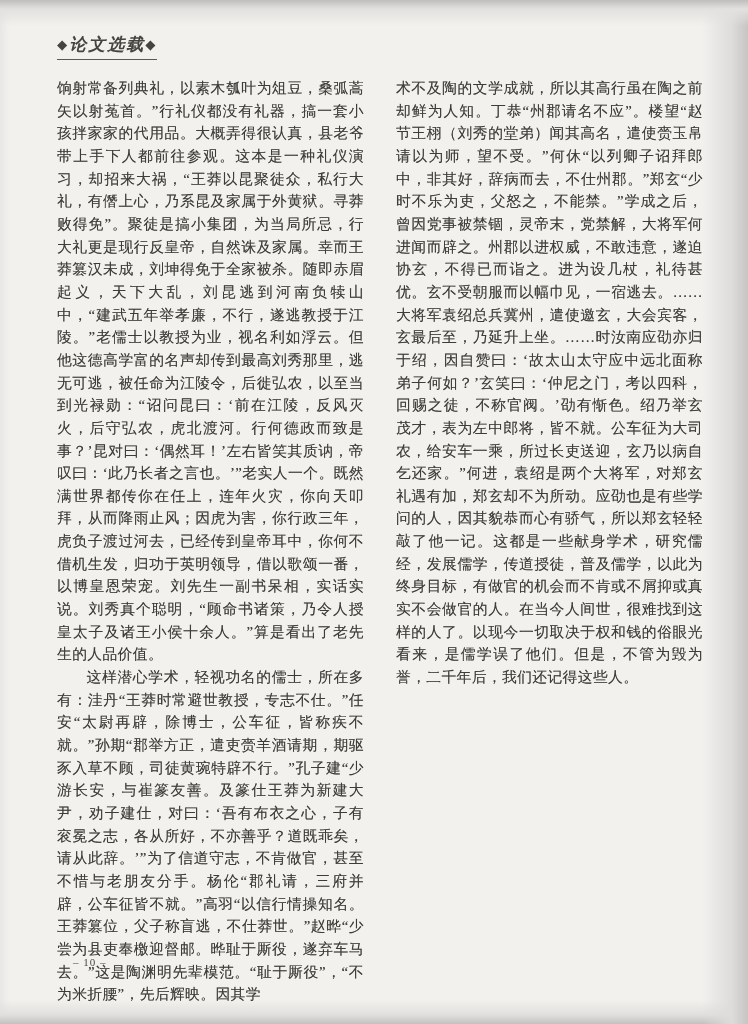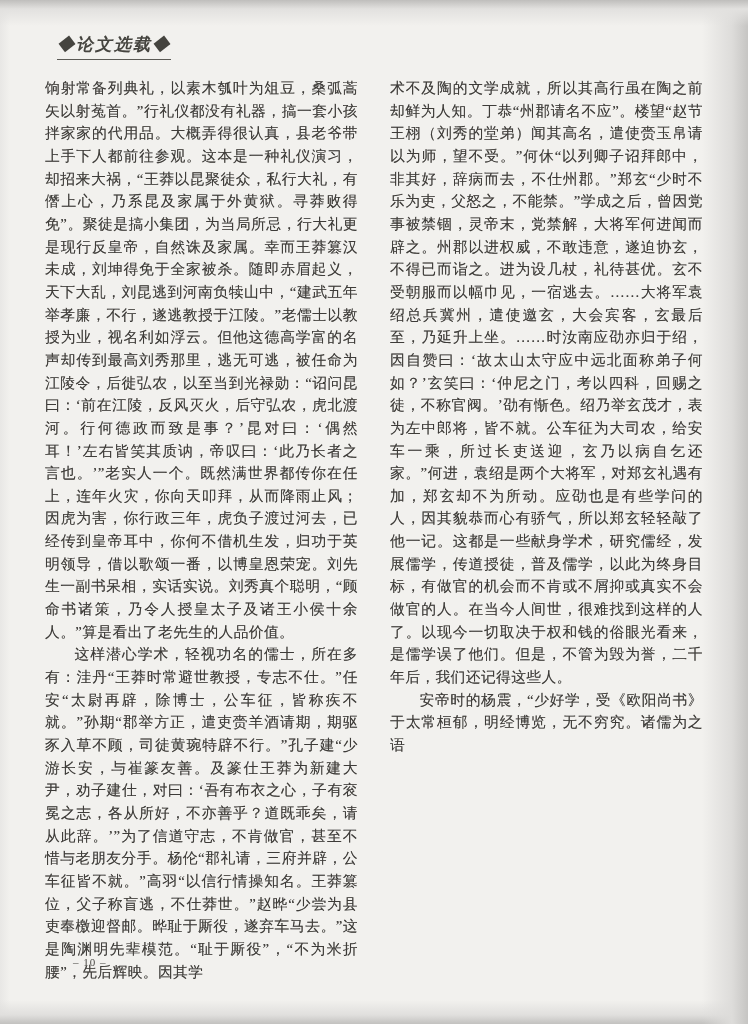--- a/index.html
+++ b/index.html
@@ -18,32 +18,32 @@
       linear-gradient(0deg, #c2c1bf 0px, #e0dfdd 9px, rgba(242,241,238,0) 24px),
       linear-gradient(90deg, #e8e7e5 0px, rgba(242,241,238,0) 10px),
       #f2f1ee;
   }
   .page-header {
     position: absolute;
     top: 33px; left: 57px;
   }
   .header-title {
     display: inline-block;
-    font-family: Liberation Serif, serif;
+    font-family: Liberation Mono, monospace;
     font-style: italic;
     font-weight: bold;
     font-size: 17px;
     letter-spacing: 2px;
     color: #45443f;
     border-bottom: 1.4px solid #5b5a55;
     padding-bottom: 3px;
   }
   .columns {
     position: absolute;
-    top: 77px; left: 45px; right: 45px;
+    top: 77px; left: 57px; right: 45px;
     display: flex;
     gap: 32px;
   }
   .column { flex: 1 1 0; min-width: 0; }
   .column p {
     margin: 0;
     font-size: 14.8px;
     line-height: 22.65px;
     letter-spacing: 0.35px;
     text-align: justify;
@@ -69,21 +69,20 @@
   </header>
 
   <main class="columns">
     <section class="column">
       <p>饷射常备列典礼，以素木瓠叶为俎豆，桑弧蒿矢以射菟首。”行礼仪都没有礼器，搞一套小孩拌家家的代用品。大概弄得很认真，县老爷带上手下人都前往参观。这本是一种礼仪演习，却招来大祸，“王莽以昆聚徒众，私行大礼，有僭上心，乃系昆及家属于外黄狱。寻莽败得免”。聚徒是搞小集团，为当局所忌，行大礼更是现行反皇帝，自然诛及家属。幸而王莽篡汉未成，刘坤得免于全家被杀。随即赤眉起义，天下大乱，刘昆逃到河南负犊山中，“建武五年举孝廉，不行，遂逃教授于江陵。”老儒士以教授为业，视名利如浮云。但他这德高学富的名声却传到最高刘秀那里，逃无可逃，被任命为江陵令，后徙弘农，以至当到光禄勋：“诏问昆曰：‘前在江陵，反风灭火，后守弘农，虎北渡河。行何德政而致是事？’昆对曰：‘偶然耳！’左右皆笑其质讷，帝叹曰：‘此乃长者之言也。’”老实人一个。既然满世界都传你在任上，连年火灾，你向天叩拜，从而降雨止风；因虎为害，你行政三年，虎负子渡过河去，已经传到皇帝耳中，你何不借机生发，归功于英明领导，借以歌颂一番，以博皇恩荣宠。刘先生一副书呆相，实话实说。刘秀真个聪明，“顾命书诸策，乃令人授皇太子及诸王小侯十余人。”算是看出了老先生的人品价值。</p>
       <p class="indent">这样潜心学术，轻视功名的儒士，所在多有：洼丹“王莽时常避世教授，专志不仕。”任安“太尉再辟，除博士，公车征，皆称疾不就。”孙期“郡举方正，遣吏赍羊酒请期，期驱豕入草不顾，司徒黄琬特辟不行。”孔子建“少游长安，与崔篆友善。及篆仕王莽为新建大尹，劝子建仕，对曰：‘吾有布衣之心，子有衮冕之志，各从所好，不亦善乎？道既乖矣，请从此辞。’”为了信道守志，不肯做官，甚至不惜与老朋友分手。杨伦“郡礼请，三府并辟，公车征皆不就。”高羽“以信行情操知名。王莽篡位，父子称盲逃，不仕莽世。”赵晔“少尝为县吏奉檄迎督邮。晔耻于厮役，遂弃车马去。”这是陶渊明先辈模范。“耻于厮役”，“不为米折腰”，先后辉映。因其学</p>
     </section>
 
     <section class="column">
       <p>术不及陶的文学成就，所以其高行虽在陶之前却鲜为人知。丁恭“州郡请名不应”。楼望“赵节王栩（刘秀的堂弟）闻其高名，遣使赍玉帛请以为师，望不受。”何休“以列卿子诏拜郎中，非其好，辞病而去，不仕州郡。”郑玄“少时不乐为吏，父怒之，不能禁。”学成之后，曾因党事被禁锢，灵帝末，党禁解，大将军何进闻而辟之。州郡以进权威，不敢违意，遂迫协玄，不得已而诣之。进为设几杖，礼待甚优。玄不受朝服而以幅巾见，一宿逃去。……大将军袁绍总兵冀州，遣使邀玄，大会宾客，玄最后至，乃延升上坐。……时汝南应劭亦归于绍，因自赞曰：‘故太山太守应中远北面称弟子何如？’玄笑曰：‘仲尼之门，考以四科，回赐之徒，不称官阀。’劭有惭色。绍乃举玄茂才，表为左中郎将，皆不就。公车征为大司农，给安车一乘，所过长吏送迎，玄乃以病自乞还家。”何进，袁绍是两个大将军，对郑玄礼遇有加，郑玄却不为所动。应劭也是有些学问的人，因其貌恭而心有骄气，所以郑玄轻轻敲了他一记。这都是一些献身学术，研究儒经，发展儒学，传道授徒，普及儒学，以此为终身目标，有做官的机会而不肯或不屑抑或真实不会做官的人。在当今人间世，很难找到这样的人了。以现今一切取决于权和钱的俗眼光看来，是儒学误了他们。但是，不管为毁为誉，二千年后，我们还记得这些人。</p>
-      <p class="indent">安帝时的杨震，“少好学，受《欧阳尚书》于太常桓郁，明经博览，无不穷究。诸儒为之语</p>
     </section>
   </main>
 
   <footer>
     <div class="page-number">– 10 –</div>
   </footer>
 
 </div>
 
 </body></html>

